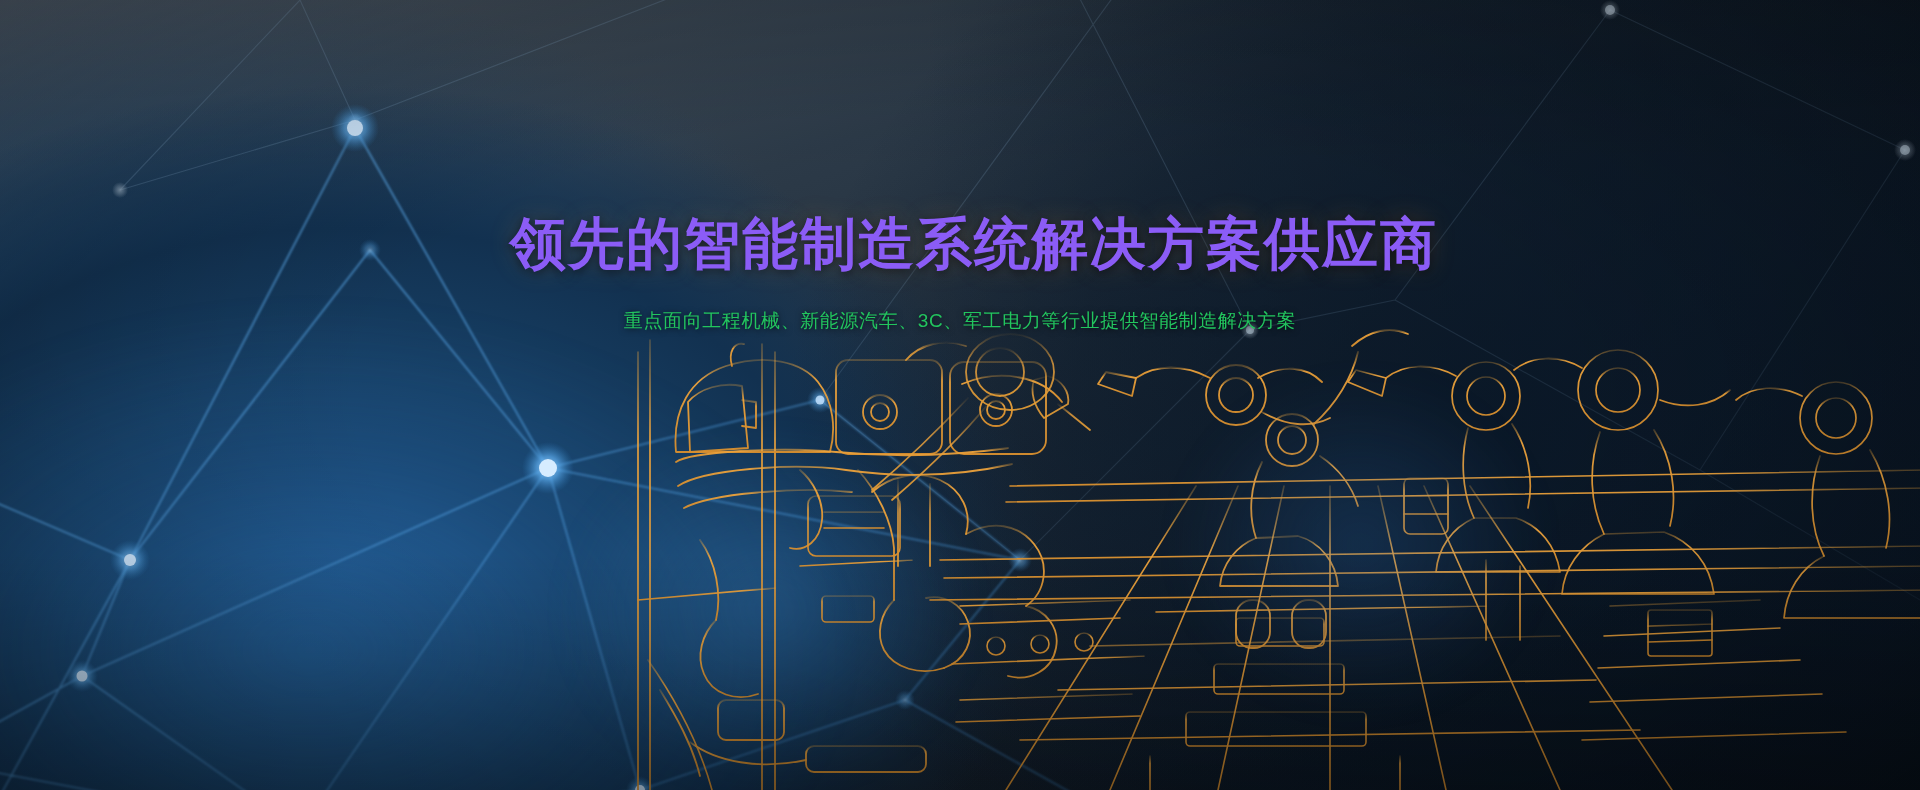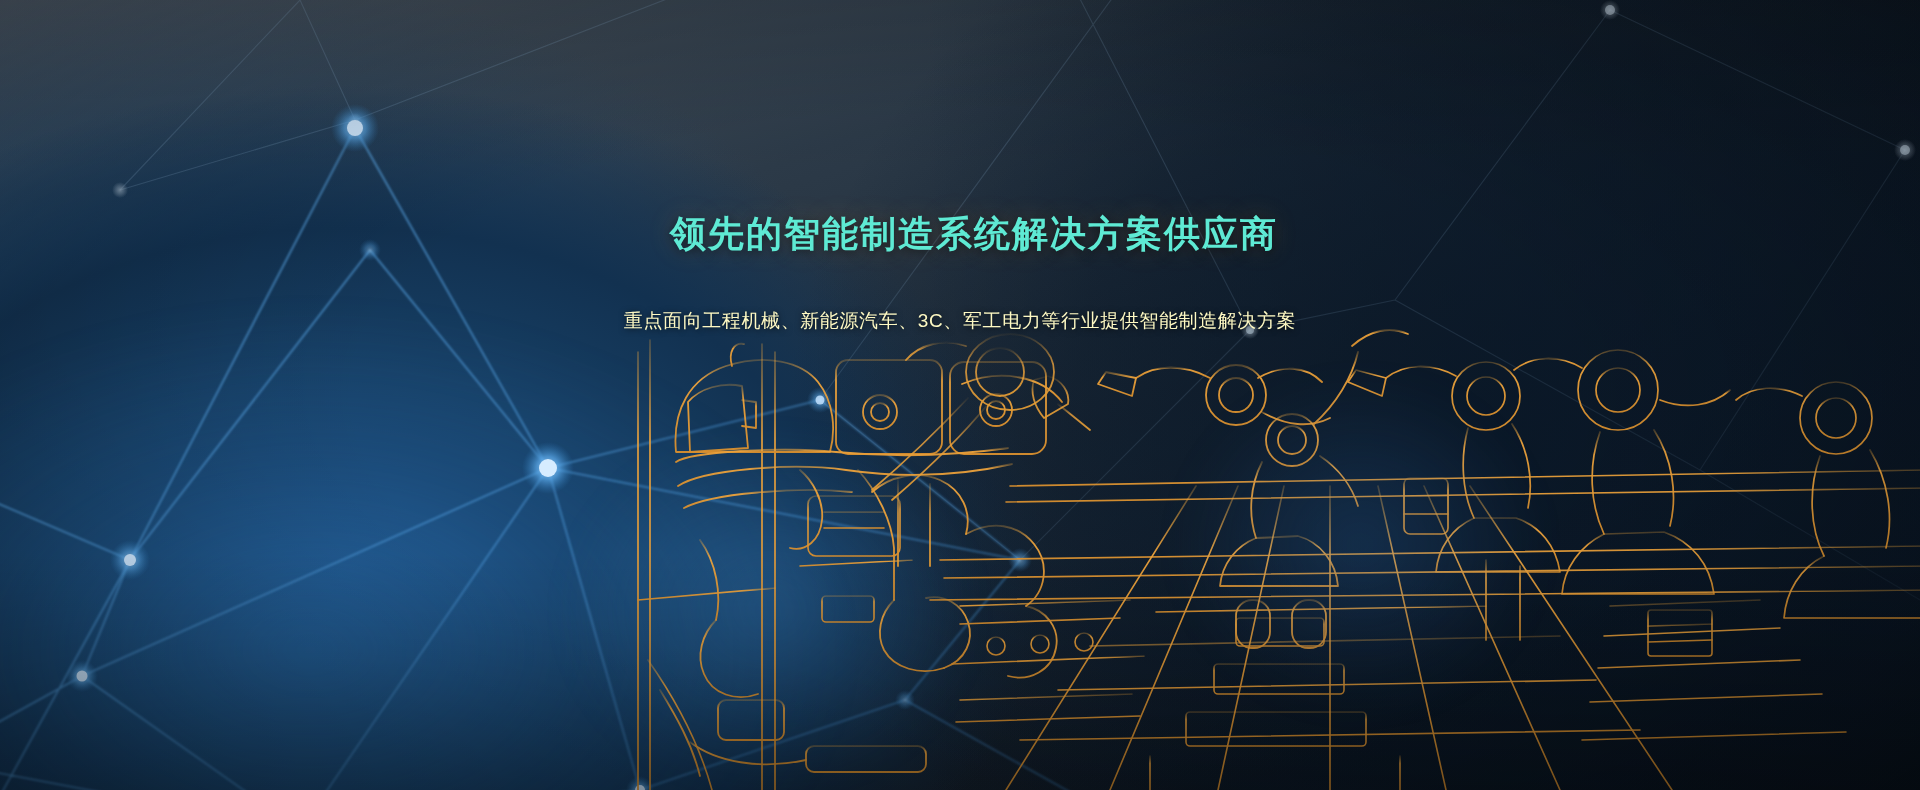--- a/index.html
+++ b/index.html
@@ -38,33 +38,33 @@
     filter:blur(16px);pointer-events:none;}
   .glow-c{position:absolute;left:1180px;top:380px;width:360px;height:330px;
     background:radial-gradient(ellipse at center, rgba(46,110,180,0.26) 0%, rgba(20,60,100,0) 72%);
     filter:blur(18px);pointer-events:none;}
 
   svg.layer{position:absolute;inset:0;width:1920px;height:790px;display:block;}
 
   
   .headline{
     position:absolute;left:0;right:0;top:216px;text-align:center;
-    font-size:36px;line-height:1;font-weight:700;
+    font-size:56px;line-height:1;font-weight:700;
     letter-spacing:2px;
-    color:#5eead4;
+    color:#8b5cf6;
     text-shadow:0 2px 10px rgba(0,0,0,0.55), 0 0 26px rgba(242,161,58,0.22);
     white-space:nowrap;
     font-family:"DejaVu Sans","Liberation Sans",sans-serif;
     padding-left:28px;
   }
   .subhead{
     position:absolute;left:0;right:0;top:309px;text-align:center;
     font-size:19px;line-height:1.3;font-weight:400;
     letter-spacing:0.6px;
-    color:#fef9c3;
+    color:#22c55e;
     text-shadow:0 1px 6px rgba(0,0,0,0.75);
     white-space:nowrap;
   }
 </style>
 </head>
 <body>
 
 <div class="banner">
 
   <div class="bg-base"></div>

